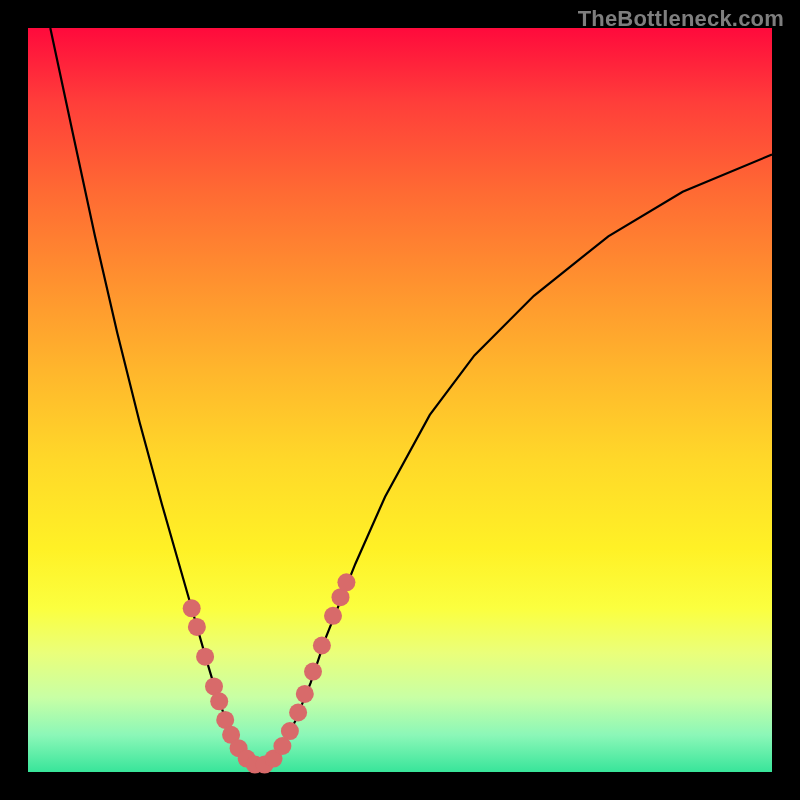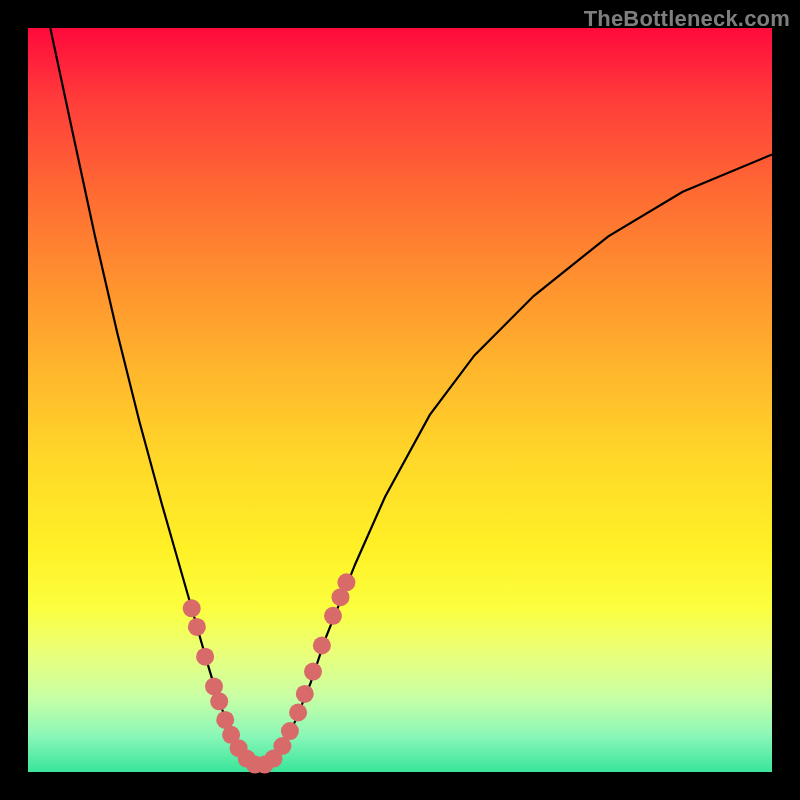--- a/index.html
+++ b/index.html
@@ -27,21 +27,21 @@
       #fff126 70%,
       #fbff3f 78%,
       #eaff7a 84%,
       #c8ffa5 90%,
       #8cf7b8 95%,
       #38e59a 100%);
   }
   .watermark {
     position: absolute;
     top: 6px;
-    right: 10px;
+    right: 16px;
     color: #7e7e7e;
     font-size: 22px;
     font-weight: 600;
     letter-spacing: 0.2px;
     user-select: none;
   }
   svg.plot {
     position: absolute;
     left: 0;
     top: 0;

